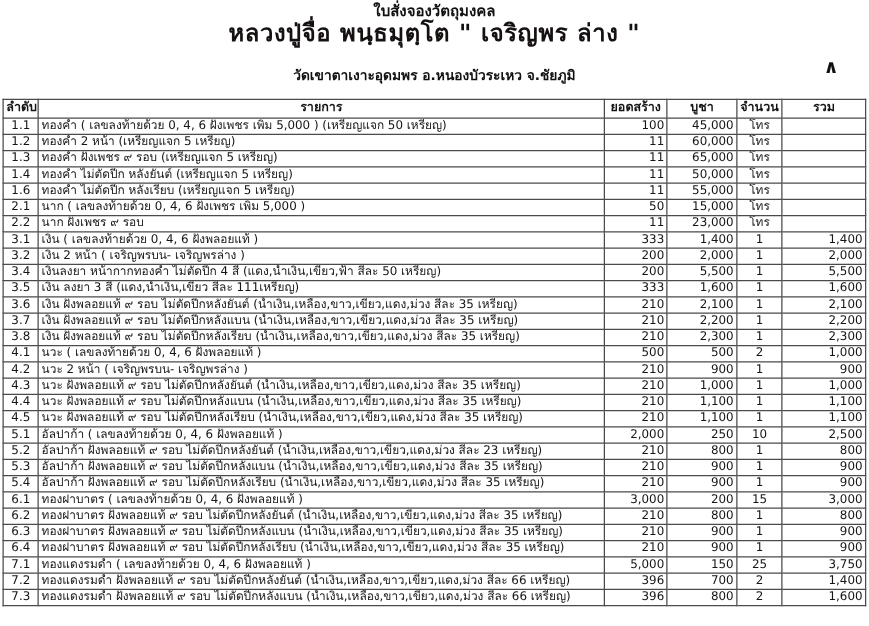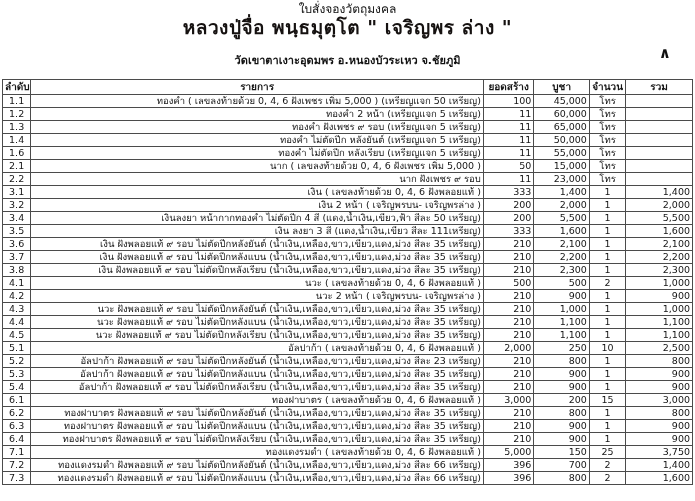--- a/index.html
+++ b/index.html
@@ -3,21 +3,21 @@
 <meta charset="utf-8">
 <style>
   html,body{margin:0;padding:0;background:#fff;}
   body{
     width:695px;height:501px;overflow:hidden;position:relative;
     font-family:"DejaVu Sans","Liberation Sans",sans-serif;
     color:#111;
     -webkit-font-smoothing:antialiased;
   }
   .header{position:relative;text-align:center;padding-top:2px;}
-  .doc-title{font-size:12px;font-weight:normal;line-height:14px;color:#111;}
+  .doc-title{font-size:12px;font-weight:bold;line-height:14px;color:#111;}
   .doc-subtitle{font-size:19px;font-weight:bold;line-height:22px;color:#151110;letter-spacing:.5px;}
   .doc-temple{font-size:11px;font-weight:bold;line-height:15px;margin-top:15px;color:#111;}
   .caret{
     position:absolute;top:44px;right:24px;
     font-size:15px;font-weight:bold;color:#111;
   }
   table.order{
     border-collapse:collapse;table-layout:fixed;
     width:691px;margin:11px auto 0 auto;
     font-size:9.5px;
@@ -32,21 +32,21 @@
   table.order thead th{
     font-weight:bold;text-align:center;height:14px;font-size:10px;
   }
   col.c-no{width:28px;}
   col.c-item{width:448px;}
   col.c-made{width:50px;}
   col.c-price{width:55px;}
   col.c-qty{width:36px;}
   col.c-total{width:66px;}
   td.td-no{text-align:center;padding-right:1px;}
-  td.td-item{text-align:right;padding-left:3px;}
+  td.td-item{text-align:left;padding-left:3px;}
   td.td-num{text-align:right;padding-right:4px;}
   td.td-qty{text-align:center;}
   td.td-total{text-align:right;padding-right:5px;}
   .red{color:#b03226;}
 </style>
 </head>
 <body>
 
 <div class="header">
   <div class="doc-title">ใบสั่งจองวัตถุมงคล</div>

